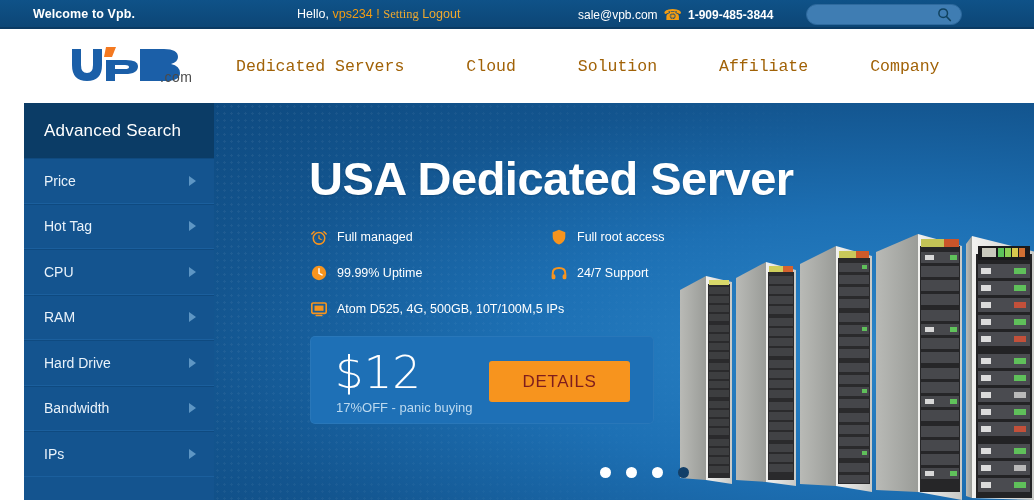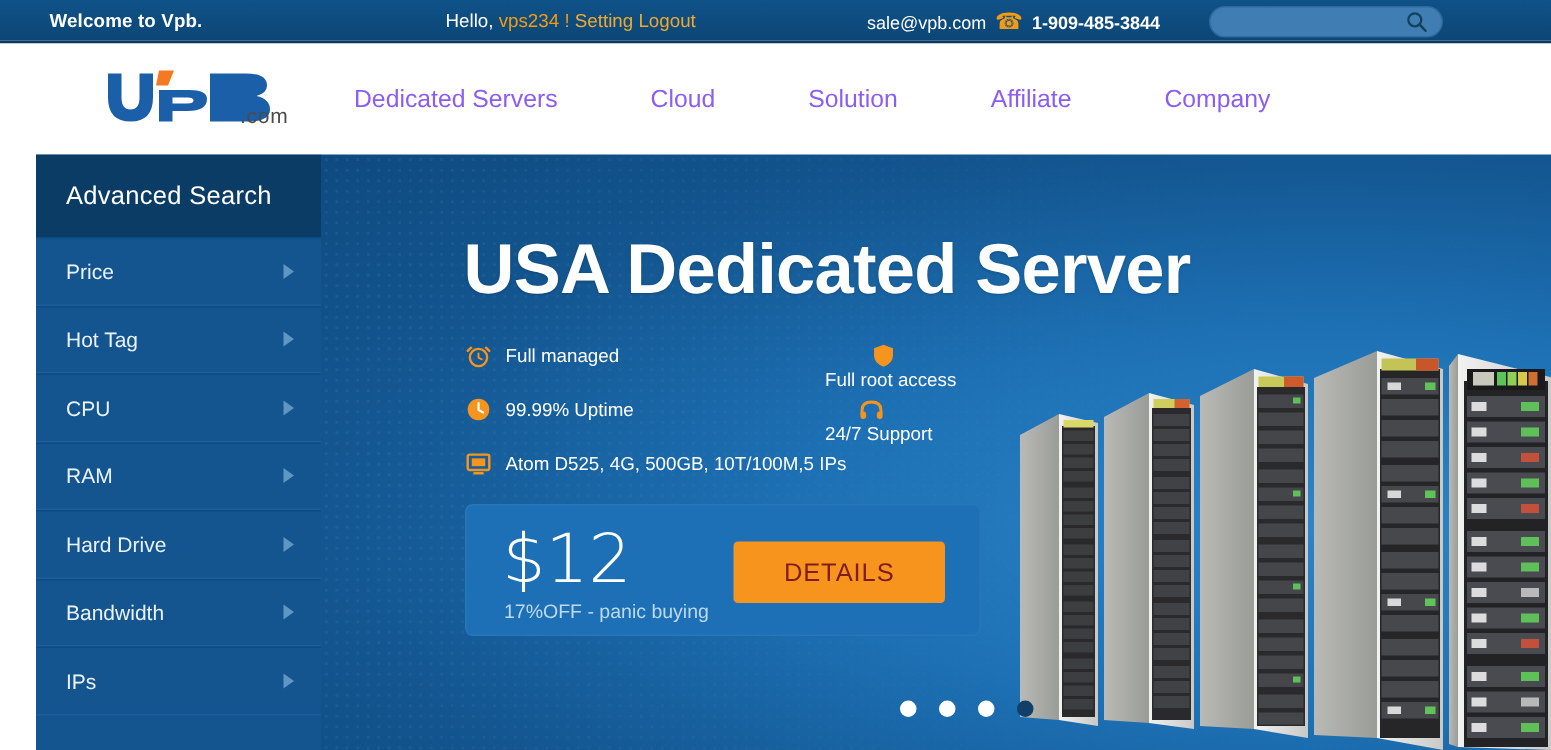--- a/index.html
+++ b/index.html
@@ -54,22 +54,22 @@
   .logo { position: absolute; left: 28px; top: 14px; width: 180px; height: 46px; }
   .logo .dotcom {
     position: absolute; left: 132px; top: 26px;
     font-size: 14px; color: #4a4a4a; letter-spacing: .5px;
   }
   .nav {
     position: absolute; left: 205px; top: 0; height: 74px;
     display: flex; align-items: center;
   }
   .nav a {
-    color: #8b5cf6; font-size: 16.5px; text-decoration: none;
-    padding: 0 31px; white-space: nowrap;
+    color: #a16207; font-size: 16.5px; text-decoration: none;
+    padding: 0 31px; white-space: nowrap; font-family: Liberation Mono, monospace;
   }
 
   
   .main { position: absolute; top: 103px; left: 0; width: 1034px; height: 397px; background: #ffffff; }
 
   
   .sidebar {
     position: absolute; left: 24px; top: 0; width: 190px; height: 397px;
     background: #14548f; overflow: hidden;
   }
@@ -111,21 +111,21 @@
     position: absolute; left: 95px; top: 48px;
     color: #ffffff; font-size: 47px; font-weight: bold; letter-spacing: -0.5px;
     text-shadow: 0 1px 2px rgba(0,0,0,.18);
   }
 
   .features { position: absolute; left: 96px; top: 125px; width: 420px; }
   .frow { position: relative; height: 36px; }
   .fitem { position: absolute; display: flex; align-items: center; color: #ffffff; font-size: 12.5px; }
   .fitem .ic { width: 18px; height: 18px; margin-right: 9px; flex: none; }
   .fcol1 { left: 0; }
-  .fcol2 { left: 240px; flex-direction: column; }
+  .fcol2 { left: 240px; }
 
   .pricebox {
     position: absolute; left: 96px; top: 233px; width: 344px; height: 88px;
     background: #1e70b6; border-radius: 5px;
     box-shadow: inset 0 0 0 1px rgba(255,255,255,.05);
   }
   .price {
     position: absolute; left: 25px; top: 12px;
     color: #ffffff; font-size: 45px; font-weight: 300; line-height: 50px;
     font-family: "DejaVu Sans", sans-serif;
@@ -157,21 +157,21 @@
 
 <div id="page">
 
   <div class="topbar">
     <span class="tb-welcome">Welcome to Vpb.</span>
 
     <span class="tb-hello">
       <span>Hello,</span>
       <span class="user">vps234</span>
       <span class="sep">!</span>
-      <a class="lnk" href="#" style="text-decoration:none;color:#f0a92e;">Setting</a>
+      <a class="lnk" href="#" style="text-decoration:none;color:#f0a92e;font-family:Liberation Serif, serif;">Setting</a>
       <a class="lnk" href="#" style="text-decoration:none;color:#f0a92e;">Logout</a>
     </span>
 
     <span class="tb-mail">sale@vpb.com</span>
 
     <span class="tb-phone-icon">☎</span>
     <span class="tb-phone">1-909-485-3844</span>
 
     <div class="tb-search">
       <input type="text" placeholder="" style="">

